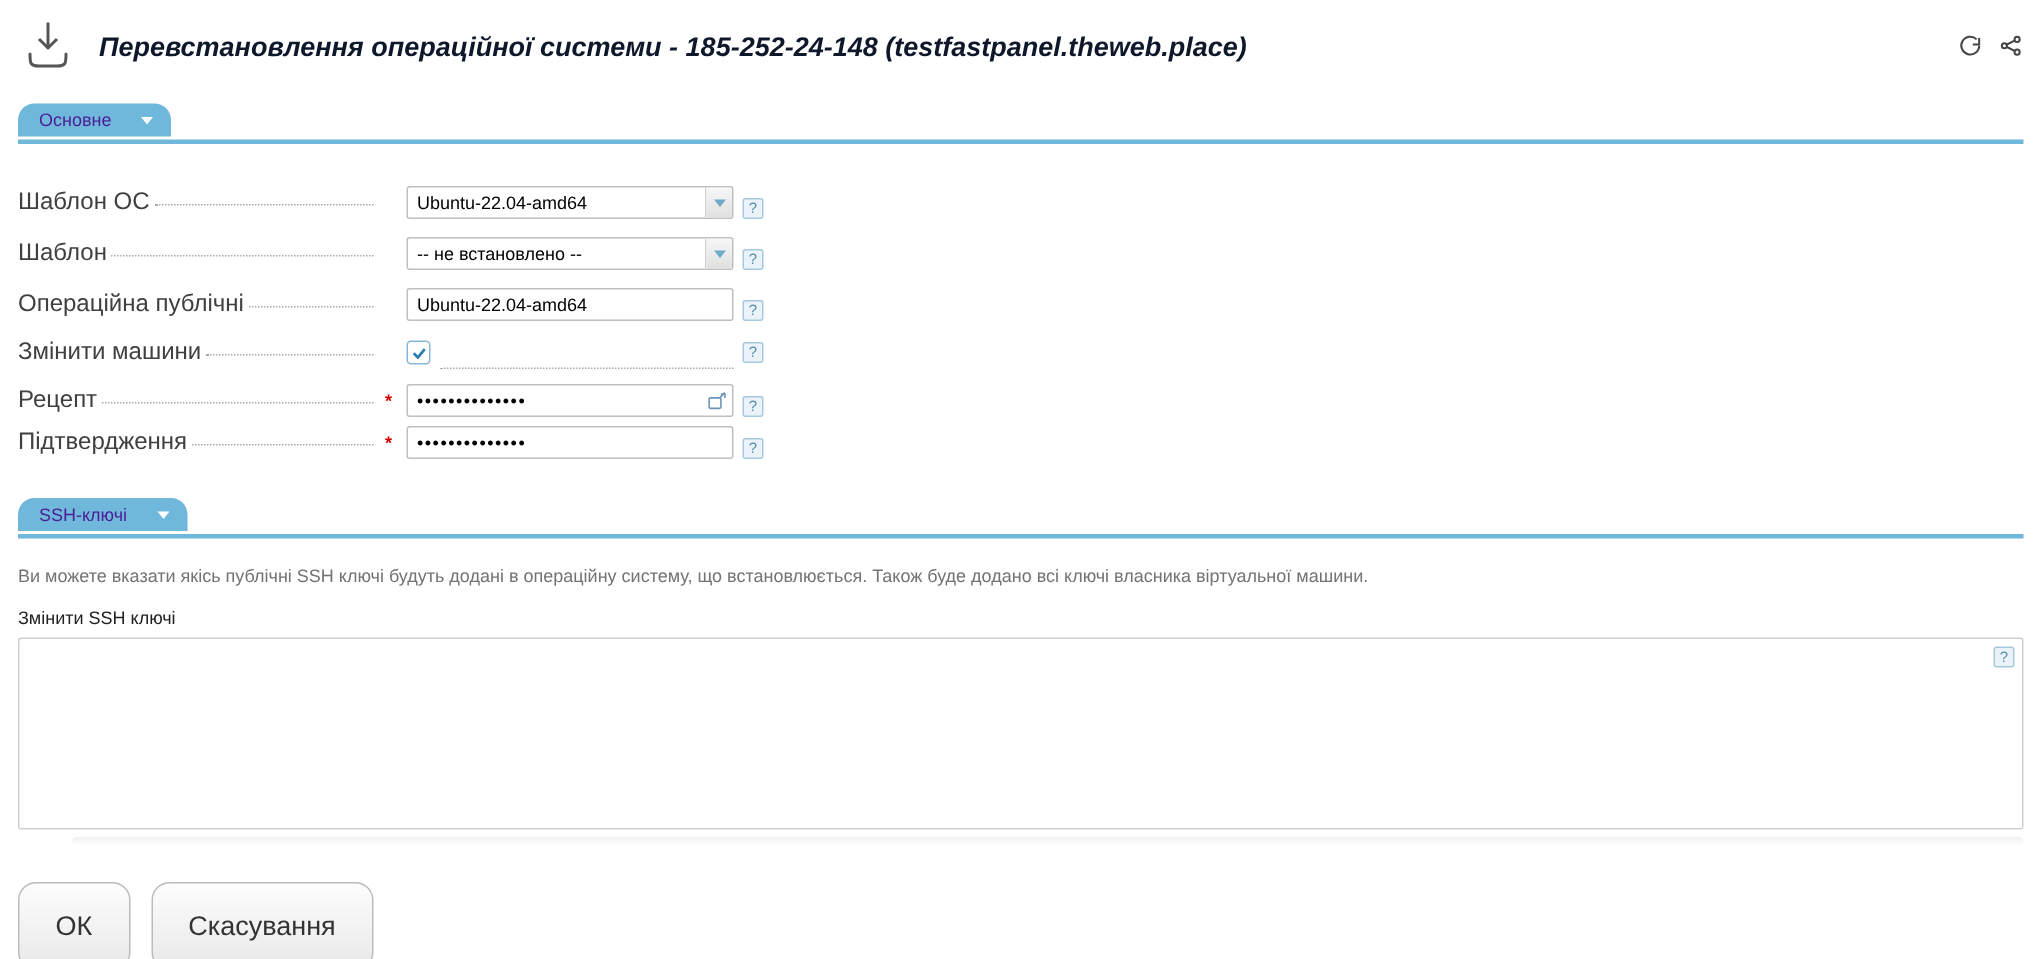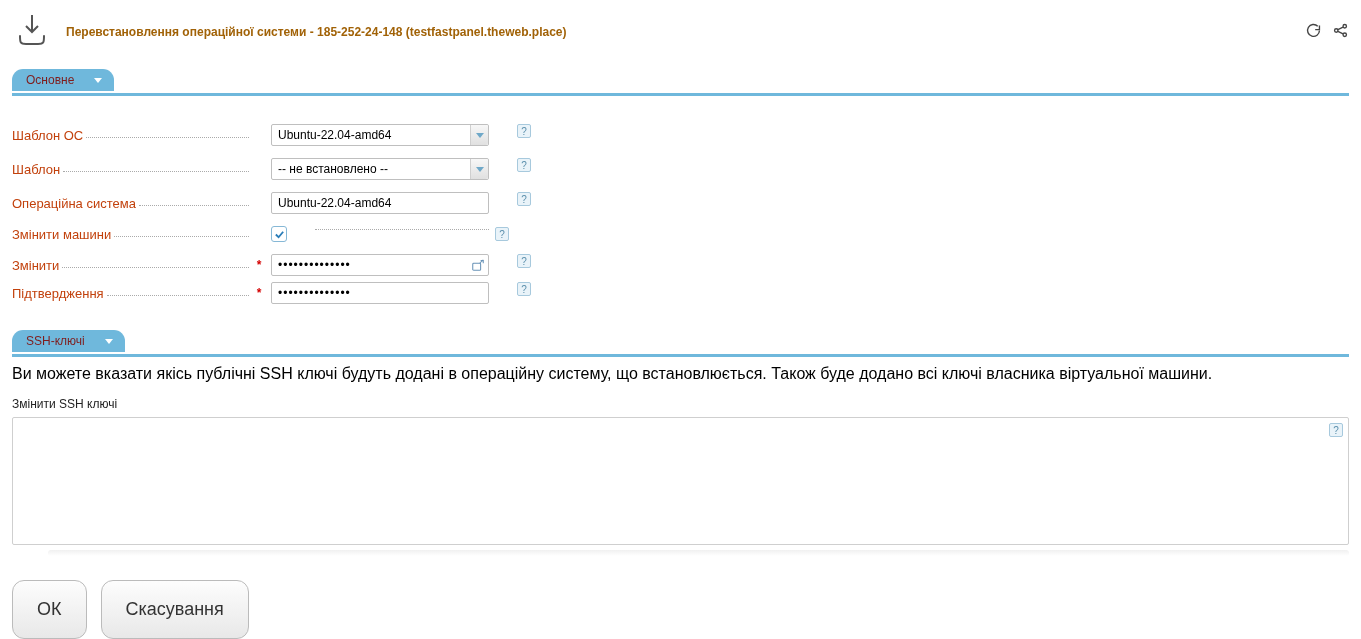--- a/index.html
+++ b/index.html
@@ -1,56 +1,56 @@
 <!DOCTYPE html>
 <html><head>
 <meta charset="utf-8">
 <style>
 * { box-sizing: border-box; margin: 0; padding: 0; }
 body { font-family: Arial, Helvetica, sans-serif; font-size: 12px; color: #333; background: #fff; padding: 12px; }
 
 .header { display: flex; align-items: center; margin-bottom: 18px; }
 .header-icon { margin-right: 14px; }
-.header-title { font-size: 12px; font-weight: bold; color: #a16207; flex: 1; }
+.header-title { font-size: 18px; font-weight: bold; color: #0f172a; flex: 1; font-style: italic; }
 .header-actions { display: flex; gap: 10px; }
 .header-action-icon { cursor: pointer; stroke: #444; }
 
 .section-tab-row { display: flex; align-items: center; margin-bottom: 2px; }
-.section-tab { background: #6fb8dc; color: #7f1d1d; font-size: 12px; padding: 4px 12px 4px 14px; border-radius: 11px 11px 0 0; display: inline-flex; align-items: center; gap: 20px; cursor: pointer; }
+.section-tab { background: #6fb8dc; color: #4c1d95; font-size: 12px; padding: 4px 12px 4px 14px; border-radius: 11px 11px 0 0; display: inline-flex; align-items: center; gap: 20px; cursor: pointer; }
 .section-tab .chev { width: 0; height: 0; border-left: 4px solid transparent; border-right: 4px solid transparent; border-top: 5px solid #fff; }
 .section-line { height: 3px; background: #6fb8dc; margin-bottom: 28px; }
 
 .form { margin: 0 0 26px 0; }
 .form-row { display: flex; align-items: center; margin-bottom: 12px; position: relative; }
 .form-row.with-str { margin-bottom: 6px; }
 .label-cell { width: 243px; display: flex; align-items: baseline; }
-.label-text { white-space: nowrap; font-size: 13px; color: #c2410c; }
+.label-text { white-space: nowrap; font-size: 16px; color: #404040; }
 .label-dots { flex: 1; border-bottom: 1px dotted #aaa; margin-left: 3px; margin-right: 6px; position: relative; top: -2px; }
 .req { color: #d40000; font-weight: bold; margin-right: 8px; width: 8px; text-align: center; }
 .req-spacer { width: 16px; }
-.field-cell { display: flex; align-items: flex-start; gap: 22px; }
+.field-cell { display: flex; align-items: flex-end; }
 .text-input, .select { width: 218px; height: 22px; border: 1px solid #bfbfbf; border-radius: 2px; padding: 2px 6px; font-size: 12px; font-family: inherit; background: #fff; }
 .select-wrap { position: relative; width: 218px; }
 .select-wrap .text-input { width: 100%; padding-right: 22px; }
 .select-btn { position: absolute; right: 1px; top: 1px; width: 18px; height: 20px; background: linear-gradient(#f7f7f7,#e0e0e0); border-left: 1px solid #cfcfcf; border-radius: 0 2px 2px 0; display:flex; align-items:center; justify-content:center; cursor:pointer; }
 .select-btn .tri { width:0; height:0; border-left:4px solid transparent; border-right:4px solid transparent; border-top:5px solid #6fa8c8; }
 .password-wrap { position: relative; width: 218px; }
 .password-wrap input { width: 100%; padding-right: 22px; letter-spacing: 1px; }
 .password-input { letter-spacing: 1px; }
 .gen-btn { position: absolute; right: 2px; top: 2px; width: 18px; height: 18px; display:flex; align-items:center; justify-content:center; cursor:pointer; }
 .help-icon { width: 14px; height: 14px; border: 1px solid #a7c9dd; background: #e9f3f9; color: #5b8fac; border-radius: 2px; display:inline-flex; align-items:center; justify-content:center; font-size: 10px; margin-left: 6px; cursor: pointer; }
 .checkbox { width: 16px; height: 16px; border: 1px solid #86b8d6; border-radius: 3px; display:inline-flex; align-items:center; justify-content:center; cursor:pointer; background: #fff; }
 .checkbox svg { stroke: #2a7db8; }
 .after-check-dots { flex: 1; max-width: 200px; border-bottom: 1px dotted #aaa; margin-left: 6px; position: relative; top: 3px; }
 
 .strength-row { display: flex; align-items: center; margin-left: 259px; margin-bottom: 14px; }
 .strength-bar { width: 160px; height: 6px; background: linear-gradient(#3fb63f,#2fa22f); border-radius: 2px; margin-right: 8px; }
 .strength-label { font-size: 12px; color: #333; }
 
-.ssh-desc { font-size: 16px; color: #000000; margin: 8px 0 14px 0; }
+.ssh-desc { font-size: 12px; color: #737373; margin: 18px 0 14px 0; }
 .ssh-label { font-size: 12px; color: #222; margin-bottom: 6px; }
 .textarea-wrap { position: relative; }
 .ssh-textarea { width: 100%; height: 128px; border: 1px solid #cfcfcf; border-radius: 2px; padding: 6px; font-family: inherit; font-size: 12px; resize: none; }
 .textarea-help { position: absolute; right: 6px; top: 6px; }
 
 .footer-shadow { height: 6px; background: linear-gradient(#f0f0f0, #fff); margin: 2px 0 24px 36px; border-radius: 3px; }
 
 .button-row { display: flex; gap: 14px; }
 .btn { padding: 18px 24px; border: 1px solid #bbb; border-radius: 12px; background: linear-gradient(#fdfdfd,#e8e8e8); font-size: 18px; cursor: pointer; color: #333; }
 </style>
@@ -123,21 +123,21 @@
         <div class="select-btn">
             <div class="tri"></div>
           </div>
       </div>
       <span class="help-icon">?</span>
     </div>
   </div>
 
   <div class="form-row">
     <div class="label-cell">
-      <span class="label-text">Операційна система</span>
+      <span class="label-text">Операційна публічні</span>
       <span class="label-dots"></span>
     </div>
     <span class="req-spacer"></span>
     <div class="field-cell">
       <input class="text-input" value="Ubuntu-22.04-amd64" style="">
       <span class="help-icon">?</span>
     </div>
   </div>
 
   <div class="form-row">
@@ -152,21 +152,21 @@
             <path d="M2 6 L5 9 L10 3"></path>
           </svg>
       </span>
       <span class="after-check-dots"></span>
     </div>
     <span class="help-icon">?</span>
   </div>
 
   <div class="form-row with-str">
     <div class="label-cell">
-      <span class="label-text">Змінити</span>
+      <span class="label-text">Рецепт</span>
       <span class="label-dots"></span>
     </div>
     <span class="req">*</span>
     <div class="field-cell">
       <div class="password-wrap">
         <input class="text-input password-input" type="text" value="••••••••••••••" style="">
         <span class="gen-btn">
           <svg width="14" height="14" viewBox="0 0 16 16" fill="#6a94b8">
               <rect x="2" y="6" width="9" height="8" rx="1" fill="none" stroke="#6a94b8" stroke-width="1.2"></rect>
               <path d="M11 3 L14 3 L14 6" fill="none" stroke="#6a94b8" stroke-width="1.2"></path>

